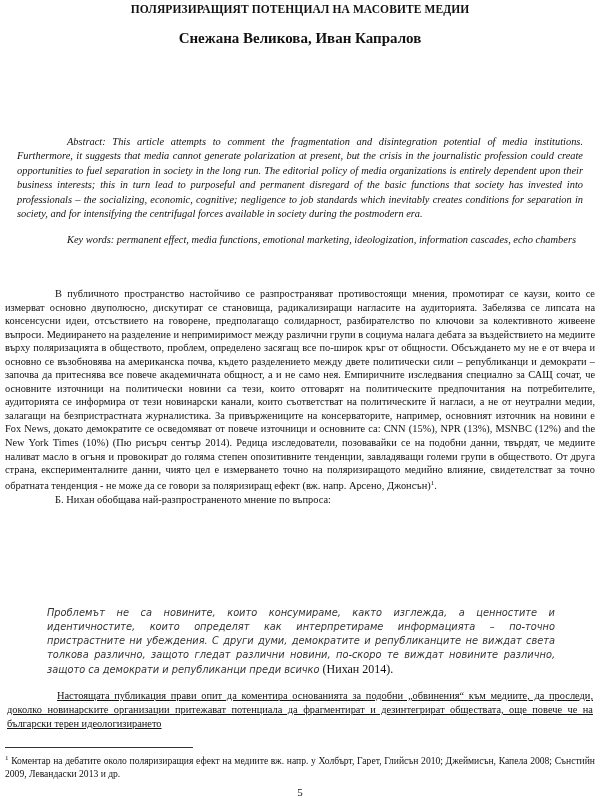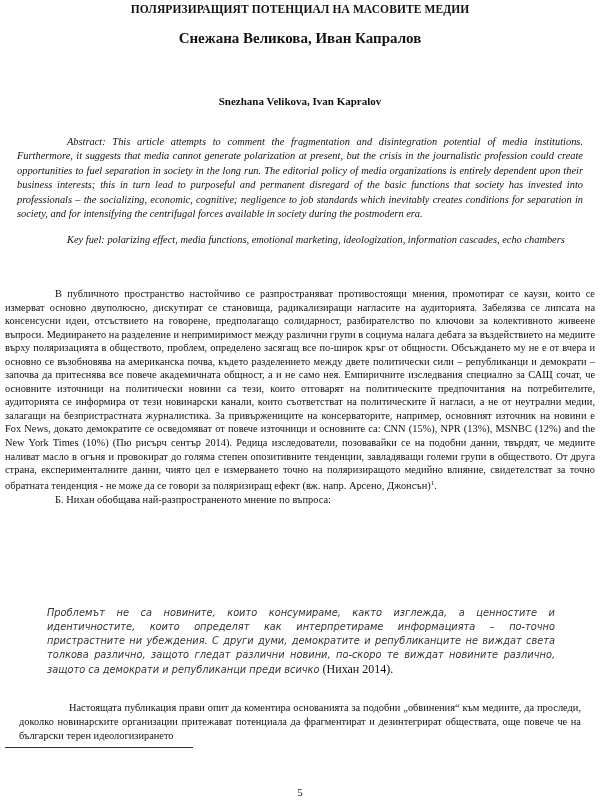--- a/index.html
+++ b/index.html
@@ -16,50 +16,50 @@
   .abstract p { margin: 12px; text-indent: 50px; }
   .body { position: absolute; left: 5px; width: 590px; top: 287px;
           font-size: 10.4px; line-height: 13.55px; text-align: justify; }
   .body p { margin: 0; text-indent: 50px; }
   .quote { position: absolute; left: 47px; width: 508px; top: 606px;
            font-style: italic; font-size: 9.8px; line-height: 14px; text-align: justify; color: #333;
            font-family: "DejaVu Sans", sans-serif; }
   .quote .cite { font-style: normal; font-family: "Liberation Serif", serif; font-size: 12px; color:#111; }
   .body2 { position: absolute; left: 5px; width: 590px; top: 687px;
            font-size: 10.4px; line-height: 14px; text-align: justify; }
-  .body2 p { margin: 14px; text-indent: 50px; }
+  .body2 p { margin: 2px; text-indent: 50px; text-decoration: underline; }
   .fn-rule { position: absolute; left: 5px; top: 747px; width: 188px; height: 0; border-top: 1px solid #333; }
   .footnote { position: absolute; left: 5px; width: 590px; top: 752px;
               font-size: 9.6px; line-height: 12.5px; text-align: justify; }
   .footnote sup, .body sup { font-size: 7px; }
   .pagenum { position: absolute; left: 0; width: 600px; top: 786px; text-align: center; font-size: 11px; }
 </style>
 </head>
 <body>
 
 <div class="page">
   <div class="title t1">ПОЛЯРИЗИРАЩИЯТ ПОТЕНЦИАЛ НА МАСОВИТЕ МЕДИИ</div>
   <div class="title t2">Снежана Великова, Иван Капралов</div>
-  <div class="title t4">Snezhana Velikova, Ivan Kapralov</div>
 
   <div class="abstract">
     <p>Abstract: This article attempts to comment the fragmentation and disintegration potential of media institutions. Furthermore, it suggests that media cannot generate polarization at present, but the crisis in the journalistic profession could create opportunities to fuel separation in society in the long run. The editorial policy of media organizations is entirely dependent upon their business interests; this in turn lead to purposeful and permanent disregard of the basic functions that society has invested into professionals – the socializing, economic, cognitive; negligence to job standards which inevitably creates conditions for separation in society, and for intensifying the centrifugal forces available in society during the postmodern era.</p>
-    <p>Key fuel: polarizing effect, media functions, emotional marketing, ideologization, information cascades, echo chambers</p>
+    <p>Key words: permanent effect, media functions, emotional marketing, ideologization, information cascades, echo chambers</p>
   </div>
 
   <div class="body">
     <p><span>В публичното пространство настойчиво се разпространяват противостоящи мнения, промотират се каузи, които се измерват основно двуполюсно, дискутират се становища, радикализиращи нагласите на аудиторията. Забелязва се липсата на консенсусни идеи, отсъствието на говорене, предполагащо солидарност, разбирателство по ключови за колективното живеене въпроси. Медиирането на разделение и непримиримост между различни групи в социума налага дебата за въздействието на медиите върху поляризацията в обществото, проблем, определено засягащ все по-широк кръг от общности. Обсъждането му не е от вчера и основно се възобновява на американска почва, където разделението между двете политически сили – републиканци и демократи – започва да притеснява все повече академичната общност, а и не само нея. Емпиричните изследвания специално за САЩ сочат, че основните източници на политически новини са тези, които отговарят на политическите предпочитания на потребителите, аудиторията се информира от тези новинарски канали, които съответстват на политическите й нагласи, а не от неутрални медии, залагащи на безпристрастната журналистика. За привържениците на консерваторите, например, основният източник на новини е Fox News, докато демократите се осведомяват от повече източници и основните са: CNN (15%), NPR (13%), MSNBC (12%) and the New York Times (10%) (Пю рисърч сентър 2014). Редица изследователи, позовавайки се на подобни данни, твърдят, че медиите наливат масло в огъня и провокират до голяма степен опозитивните тенденции, завладяващи големи групи в обществото. От друга страна, експерименталните данни, чиято цел е измерването точно на поляризиращото медийно влияние, свидетелстват за точно обратната тенденция - не може да се говори за поляризиращ ефект (вж. напр. Арсено, Джонсън)</span><sup>1</sup><span>.</span></p>
     <p>Б. Нихан обобщава най-разпространеното мнение по въпроса:</p>
   </div>
 
   <div class="quote">
     <span>Проблемът не са новините, които консумираме, както изглежда, а ценностите и идентичностите, които определят как интерпретираме информацията – по-точно пристрастните ни убеждения. С други думи, демократите и републиканците не виждат света толкова различно, защото гледат различни новини, по-скоро те виждат новините различно, защото са демократи и републиканци преди всичко</span>
     <span class="cite">(Нихан 2014).</span>
   </div>
 
   <div class="body2">
     <p>Настоящата публикация прави опит да коментира основанията за подобни „обвинения“ към медиите, да проследи, доколко новинарските организации притежават потенциала да фрагментират и дезинтегрират обществата, още повече че на български терен идеологизирането</p>
   </div>
 
   <div class="fn-rule"></div>
+  <div class="footnote"><sup>1</sup><span> Коментар на дебатите около поляризиращия ефект на медиите вж. напр. у Холбърт, Гарет, Глийсън 2010; Джеймисън, Капела 2008; Сънстийн 2009, Левандаски 2013 и др.</span></div>
 
   <div class="pagenum">5</div>
 </div>
 
 </body></html>

